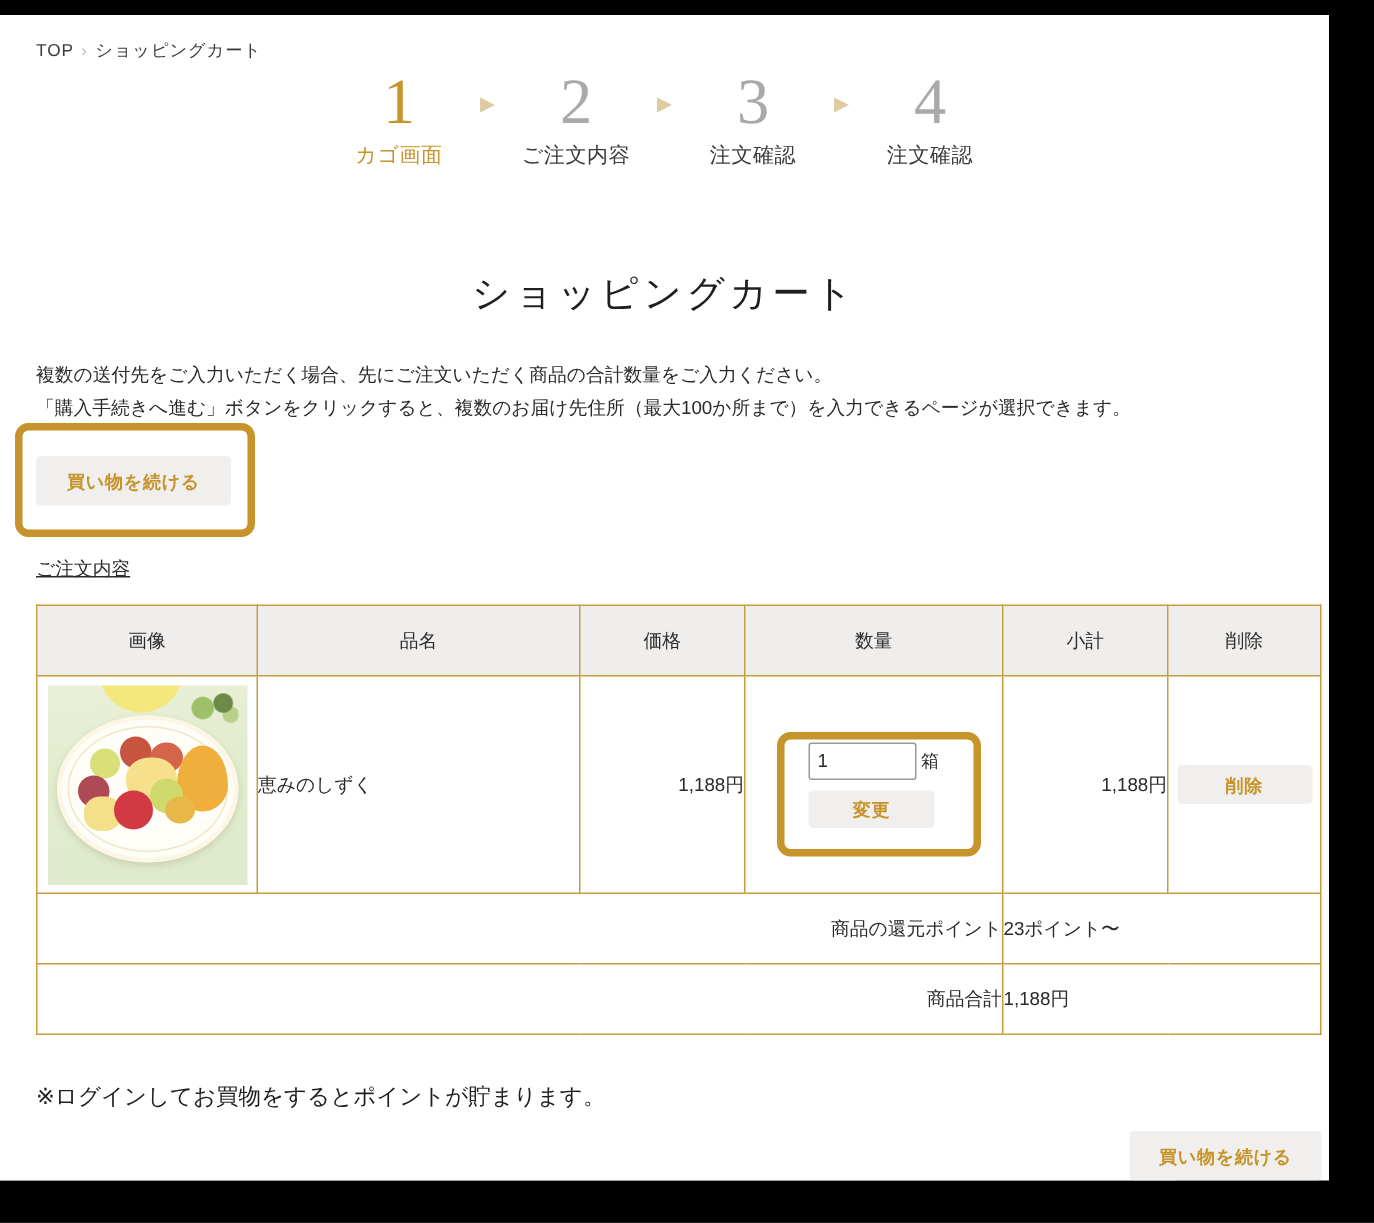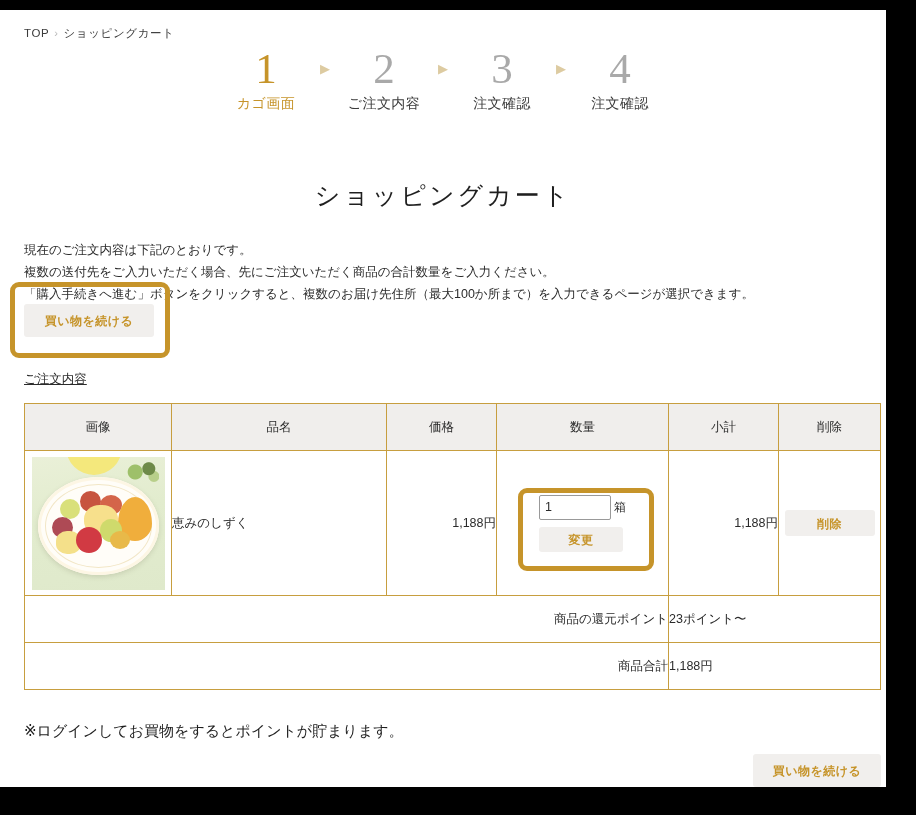--- a/index.html
+++ b/index.html
@@ -311,21 +311,20 @@
         <div class="step-arrow">▶</div>
         <div class="step">
           <div class="num">4</div>
           <div class="label">注文確認</div>
         </div>
       </div>
 
       <h1 class="page-title">ショッピングカート</h1>
 
       <div class="intro">
-        <p>現在のご注文内容は下記のとおりです。</p>
         <p>複数の送付先をご入力いただく場合、先にご注文いただく商品の合計数量をご入力ください。</p>
         <p>「購入手続きへ進む」ボタンをクリックすると、複数のお届け先住所（最大100か所まで）を入力できるページが選択できます。</p>
       </div>
 
       <button class="btn-gray" id="continue-top">買い物を続ける</button>
 
       <div class="hl" id="hl-top"></div>
 
       <div class="section-label">ご注文内容</div>
 

